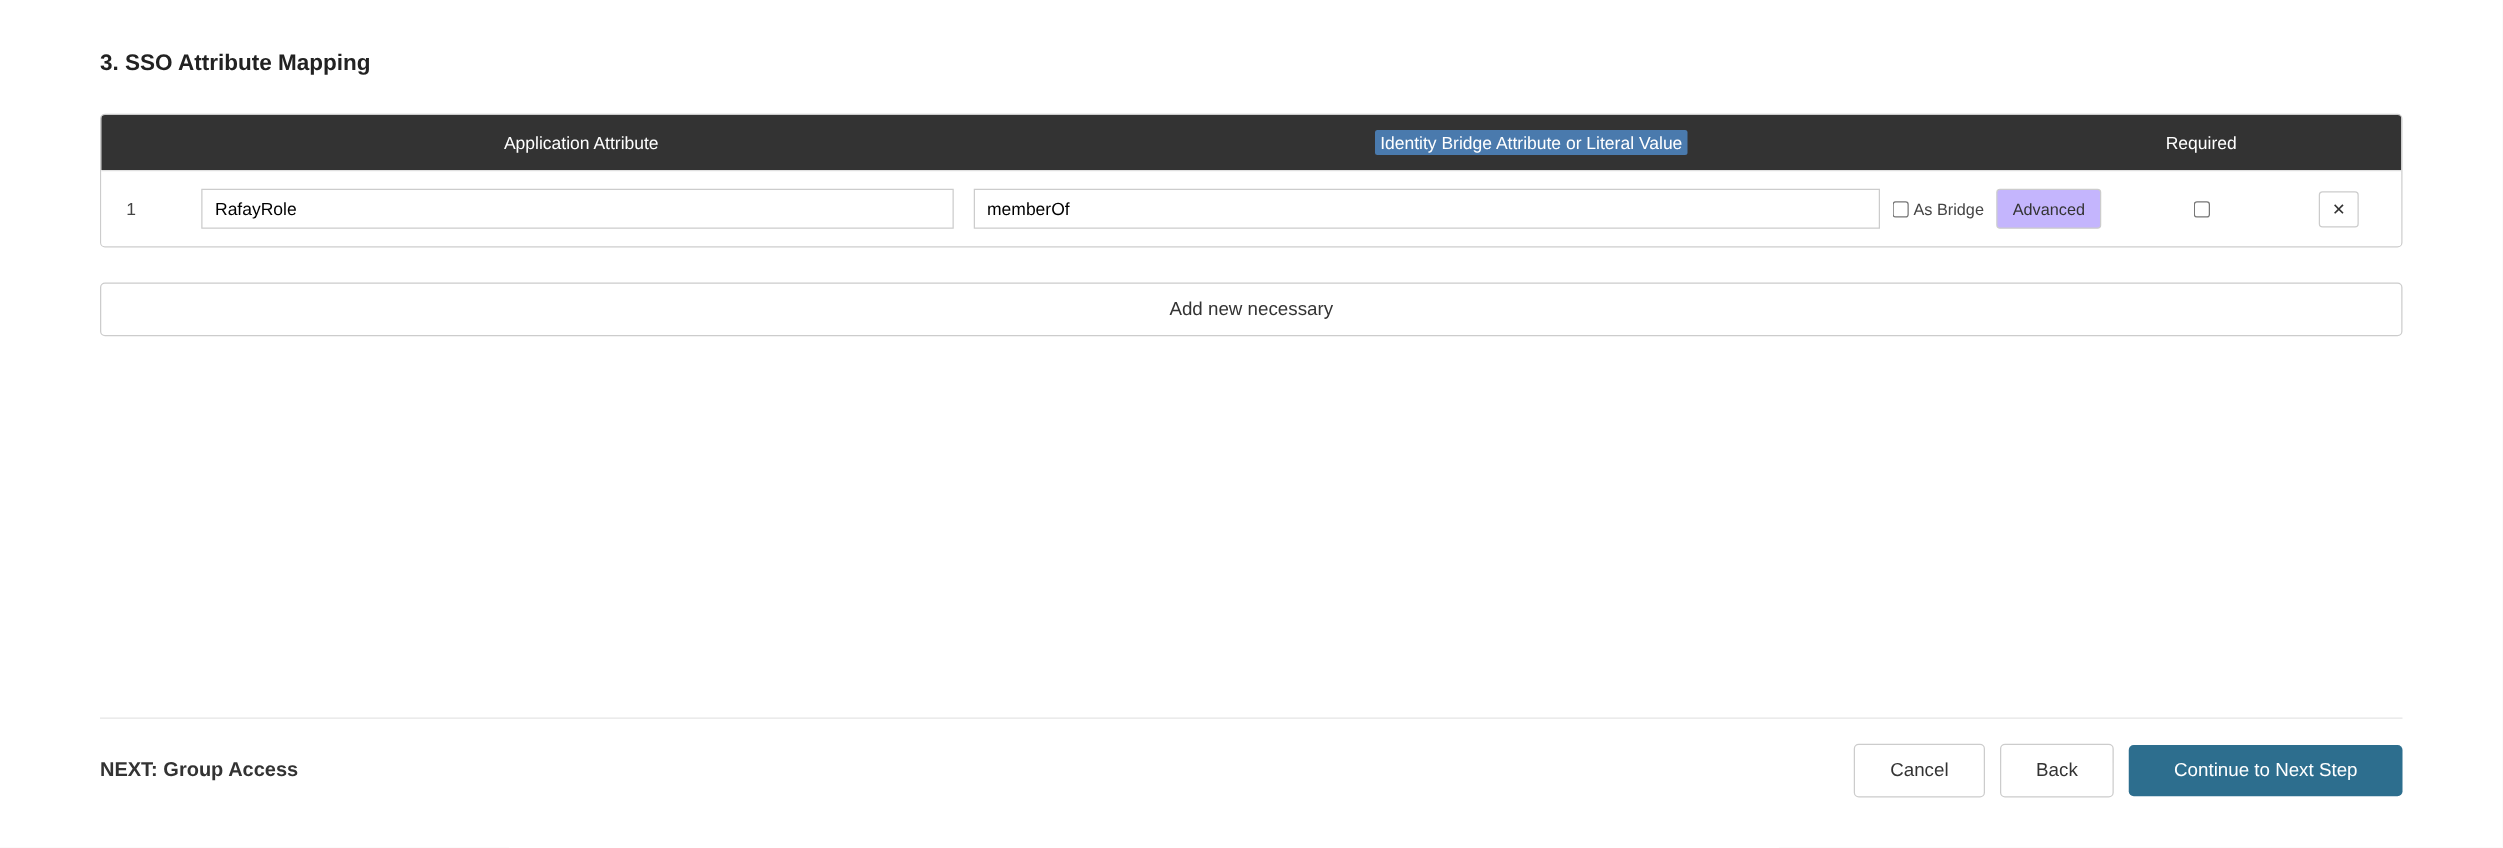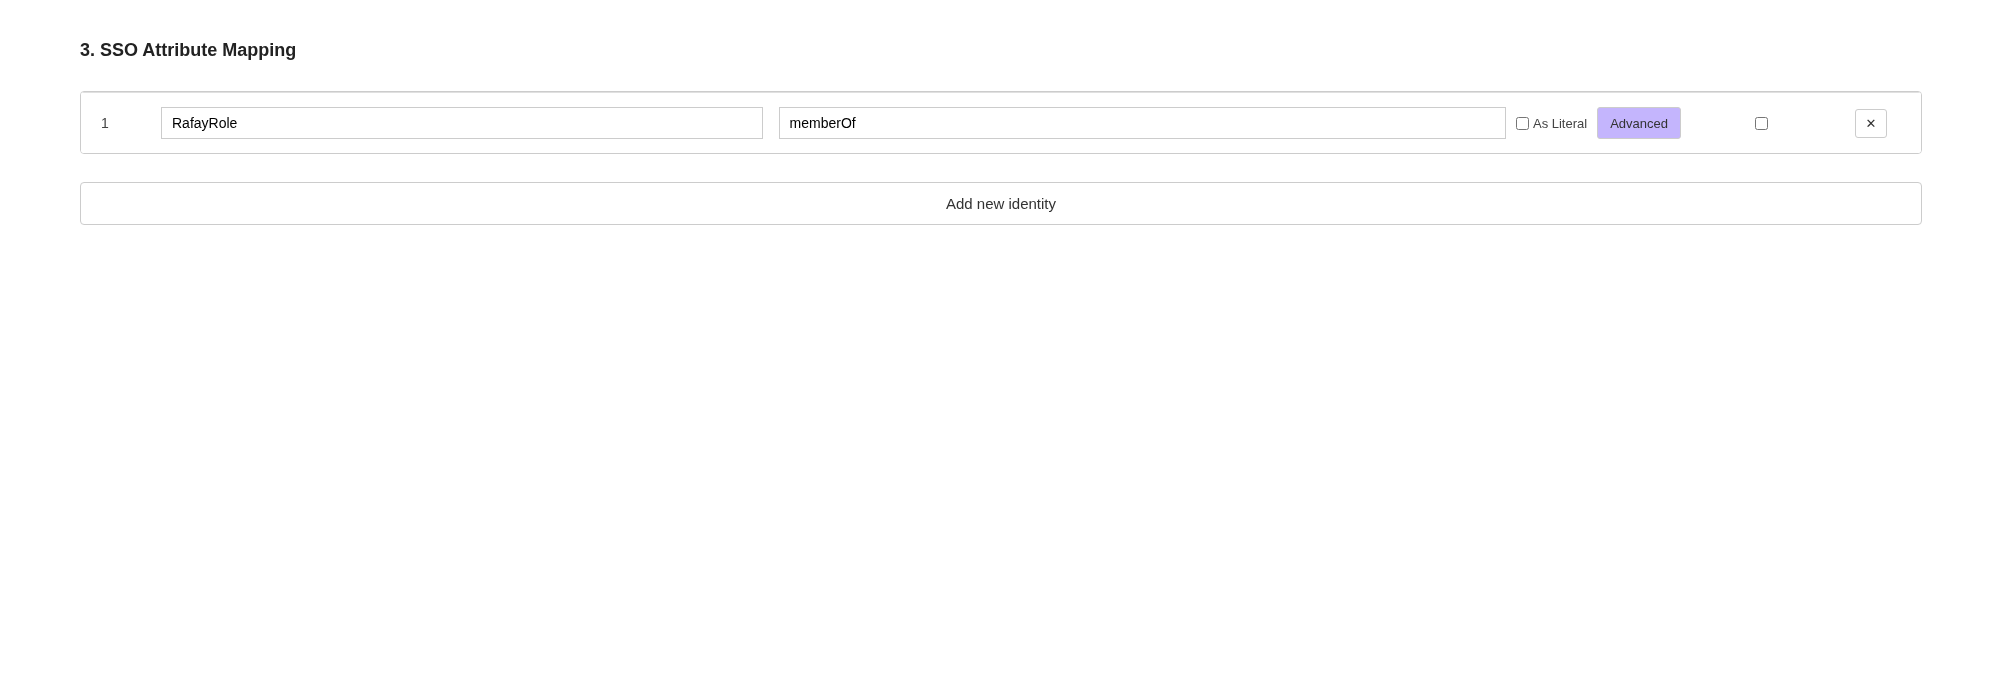--- a/index.html
+++ b/index.html
@@ -247,41 +247,58 @@
   </style>
 </head>
 <body>
 
 <div class="page-container">
 
   <div class="page-title">3. SSO Attribute Mapping</div>
 
 
   <div class="table-wrapper">
+    <div class="table-header">
+      <div class="col-num"></div>
+      <div class="col-app-attr">Application Attribute</div>
+      <div class="col-bridge-attr">
+        <span class="highlight-header">Identity Bridge Attribute or Literal Value</span>
+      </div>
+      <div class="col-required">Required</div>
+      <div class="col-actions"></div>
+    </div>
 
     <div class="table-row">
       <div class="row-num">1</div>
       <div class="row-app-attr">
         <input type="text" value="RafayRole" style="">
       </div>
       <div class="row-bridge-attr">
         <input type="text" value="memberOf" style="flex: 1 1 0%;">
         <div class="as-literal-container">
           <input type="checkbox" style="">
-          <span class="as-literal-label">As Literal</span>
+          <span class="as-literal-label">As Bridge</span>
         </div>
         <button class="advanced-btn">Advanced</button>
       </div>
       <div class="row-required">
         <input type="checkbox" style="">
       </div>
       <div class="row-actions">
         <button class="remove-btn">
           <span>✕</span>
         </button>
       </div>
     </div>
   </div>
 
-  <button class="add-attribute-btn">Add new identity</button>
-
+  <button class="add-attribute-btn">Add new necessary</button>
+
+  <div class="footer">
+    <div class="next-label">NEXT: Group Access</div>
+    <div class="footer-actions">
+      <button class="cancel-btn">Cancel</button>
+      <button class="back-btn">Back</button>
+      <button class="continue-btn">Continue to Next Step</button>
+    </div>
+  </div>
 
 </div>
 
 </body></html>

